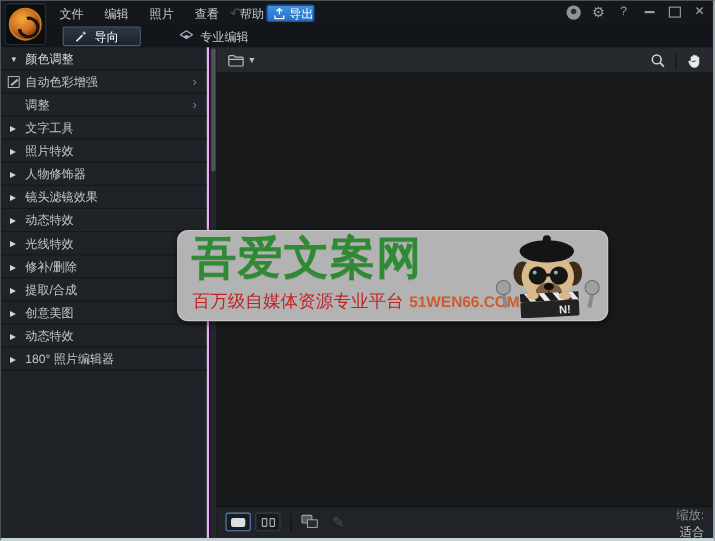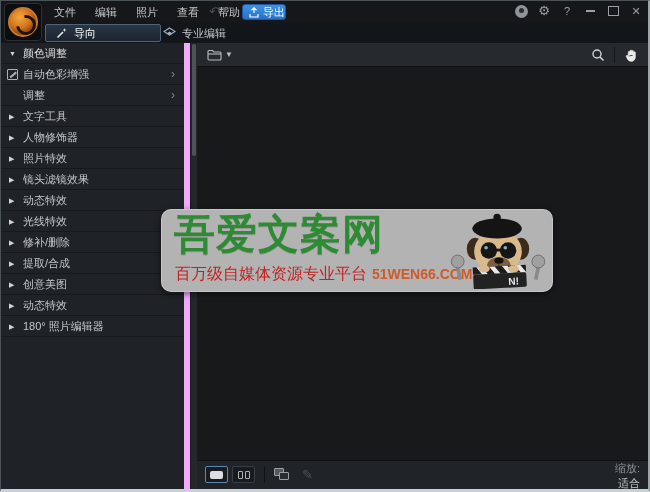--- a/index.html
+++ b/index.html
@@ -45,32 +45,32 @@
   .wc-account{ width:13px; height:13px; border-radius:50%; background:#8f949a; position:relative; }
   .wc-account::after{ content:""; position:absolute; left:4px; top:3px; width:5px; height:5px; border-radius:50%; background:#2a2d31; }
   .wc-gear{ font-size:13px; }
   .wc-min::after{ content:""; width:9px; height:2px; background:#9aa0a5; display:block; }
   .wc-max::after{ content:""; width:9px; height:8px; border:1px solid #9aa0a5; display:block; }
 
   
   .tabrow{ position:absolute; left:0; top:22px; right:0; height:20px; background:#121519; }
   .tab{ position:absolute; top:1px; height:18px; display:flex; align-items:center; gap:6px; padding:0 10px; font-size:11px; color:#d6d9dc; }
   .tab.active{
-    left:44px; width:116px; border:1px solid #4e6378; border-radius:2px;
+    left:56px; width:71px; border:1px solid #4e6378; border-radius:2px;
     background:linear-gradient(#2b3645,#1b2430); color:#ffffff;
   }
   .tab.inactive{ left:152px; color:#c3c7cb; }
   .tab-icon svg{ display:block; }
 
   
   .body{ position:absolute; left:0; top:42px; right:0; bottom:0; }
 
   .sidebar{
     position:absolute; left:0; top:0; width:189px; bottom:0;
-    background:#1f2226; border-right:6px solid #f0abfc;
+    background:#1f2226; border-right:2px solid #f0abfc;
   }
   .srow{
     position:relative; height:21px; display:flex; align-items:center;
     border-bottom:1px solid #16181b; padding-left:8px; cursor:default;
   }
   .tri{ width:14px; font-size:8px; color:#d2d5d8; flex:0 0 14px; }
   .t-header .tri::before{ content:"▼"; font-size:7px; }
   .t-collapsed .tri::before{ content:"▶"; font-size:7px; }
   .t-sub .tri, .t-sub-icon .tri{ visibility:hidden; }
   .auto-ico{ display:none; position:absolute; left:6px; top:5px; width:11px; height:11px; }
@@ -249,28 +249,28 @@
         <div class="srow t-collapsed">
           <span class="tri"></span>
 
           <span class="slabel">文字工具</span>
 
         </div>
 
         <div class="srow t-collapsed">
           <span class="tri"></span>
 
+          <span class="slabel">照片特效</span>
+
+        </div>
+
+        <div class="srow t-collapsed">
+          <span class="tri"></span>
+
           <span class="slabel">人物修饰器</span>
-
-        </div>
-
-        <div class="srow t-collapsed">
-          <span class="tri"></span>
-
-          <span class="slabel">照片特效</span>
 
         </div>
 
         <div class="srow t-collapsed">
           <span class="tri"></span>
 
           <span class="slabel">镜头滤镜效果</span>
 
         </div>
 

